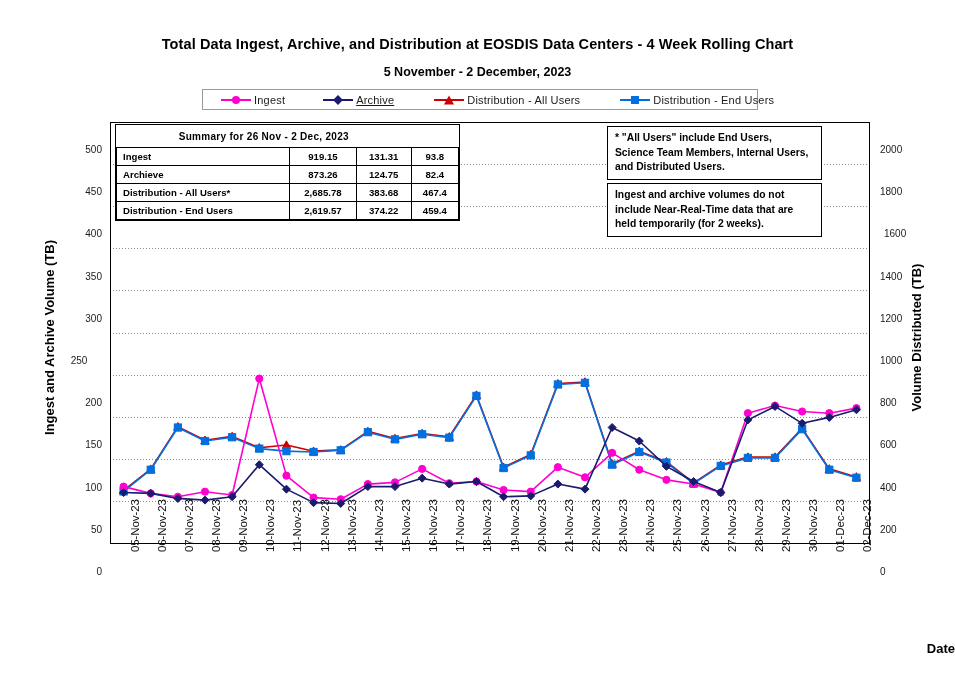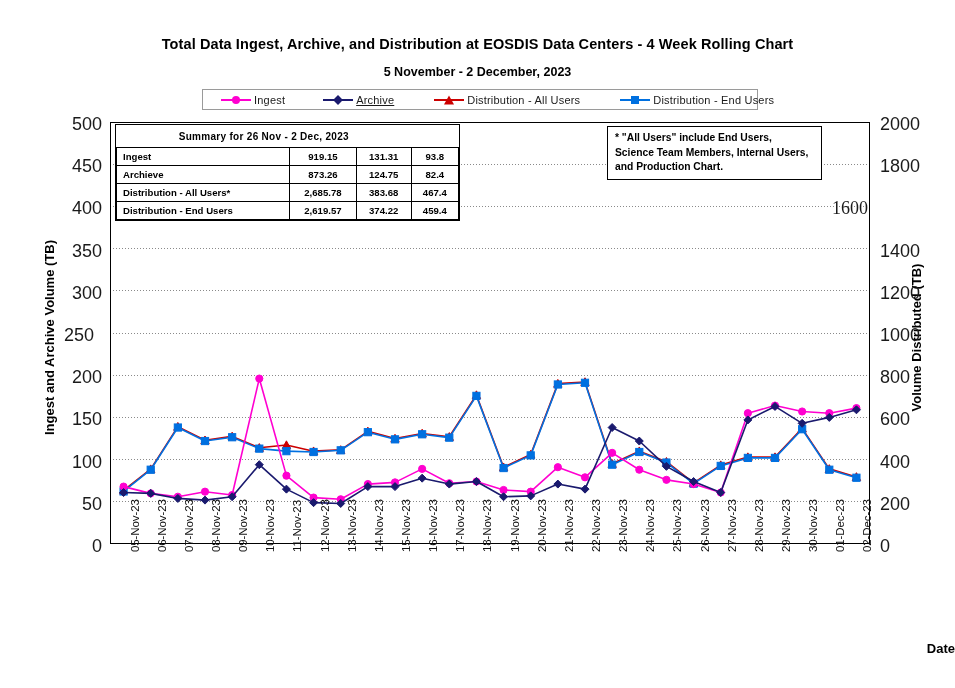--- a/index.html
+++ b/index.html
@@ -74,21 +74,21 @@
 
   
   #plotwrap {
     position: absolute;
     left: 110px; top: 122px;
     width: 760px; height: 422px;
   }
   #plotsvg { display: block; }
 
   .tick-left, .tick-right {
-    position: absolute; font-size: 18px; color: #1a1a1a;
+    position: absolute; font-size: 10px; color: #1a1a1a; margin-top: 30px;
   }
   .tick-left { width: 46px; text-align: right; }
   .tick-right { width: 50px; text-align: left; }
 
   .xtick {
     position: absolute;
     font-size: 11.5px; color: #111;
     transform-origin: left top;
     transform: rotate(-90deg);
     white-space: nowrap;
@@ -352,21 +352,21 @@
     </div>
   <div id="ticks-right">
       <div class="tick-right" style="left: 880px; top: 536px;">0</div>
       <div class="tick-right" style="left: 880px; top: 493.8px;">200</div>
       <div class="tick-right" style="left: 880px; top: 451.6px;">400</div>
       <div class="tick-right" style="left: 880px; top: 409.4px;">600</div>
       <div class="tick-right" style="left: 880px; top: 367.2px;">800</div>
       <div class="tick-right" style="left: 880px; top: 325px;">1000</div>
       <div class="tick-right" style="left: 880px; top: 282.8px;">1200</div>
       <div class="tick-right" style="left: 880px; top: 240.6px;">1400</div>
-      <div class="tick-right" style="left: 832px; top: 198.4px; font-family: Liberation Serif, serif;">1600</div>
+      <div class="tick-right" style="left: 884px; top: 198.4px;">1600</div>
       <div class="tick-right" style="left: 880px; top: 156.2px;">1800</div>
       <div class="tick-right" style="left: 880px; top: 114px;">2000</div>
     </div>
   <div id="ticks-x">
       <div class="xtick" style="left: 128.571px; top: 552px;">05-Nov-23</div>
       <div class="xtick" style="left: 155.714px; top: 552px;">06-Nov-23</div>
       <div class="xtick" style="left: 182.857px; top: 552px;">07-Nov-23</div>
       <div class="xtick" style="left: 210px; top: 552px;">08-Nov-23</div>
       <div class="xtick" style="left: 237.143px; top: 552px;">09-Nov-23</div>
       <div class="xtick" style="left: 264.286px; top: 552px;">10-Nov-23</div>
@@ -425,16 +425,21 @@
             <td class="num">374.22</td>
             <td class="num">459.4</td>
           </tr>
         </tbody>
     </table>
   </div>
 
   <div class="note note-1">
     <p>  * "All Users" include End Users,</p>
     <p>Science Team Members,  Internal Users,</p>
-    <p>and Production Chart.</p>
+    <p>and Distributed Users.</p>
   </div>
+  <div class="note note-2">
+    <p>Ingest and archive volumes do not</p>
+    <p>include Near-Real-Time data that are</p>
+    <p>held temporarily (for 2 weeks).</p>
+  </div>
 
 </div>
 
 </body></html>

